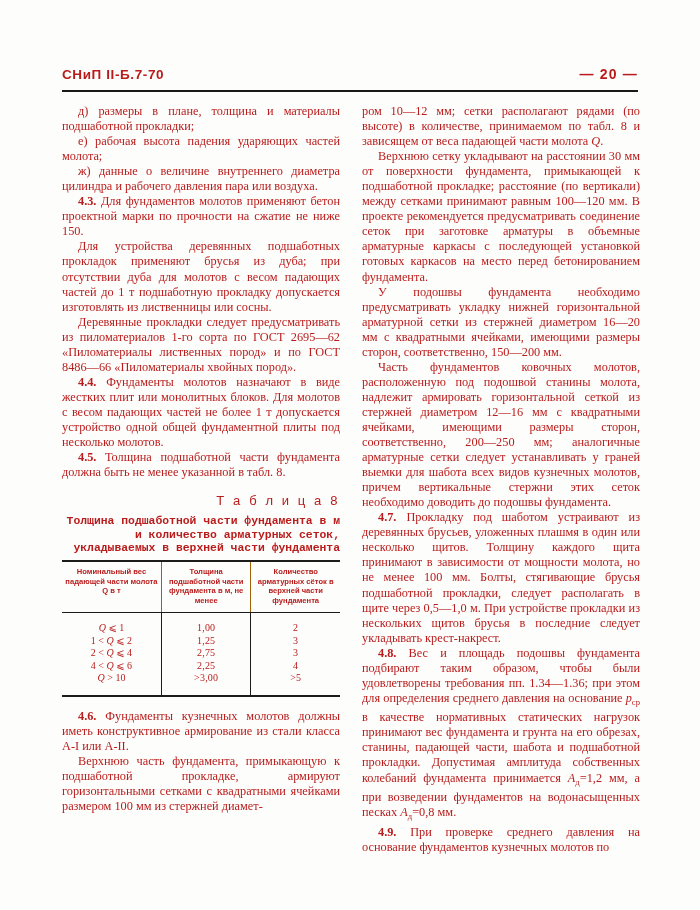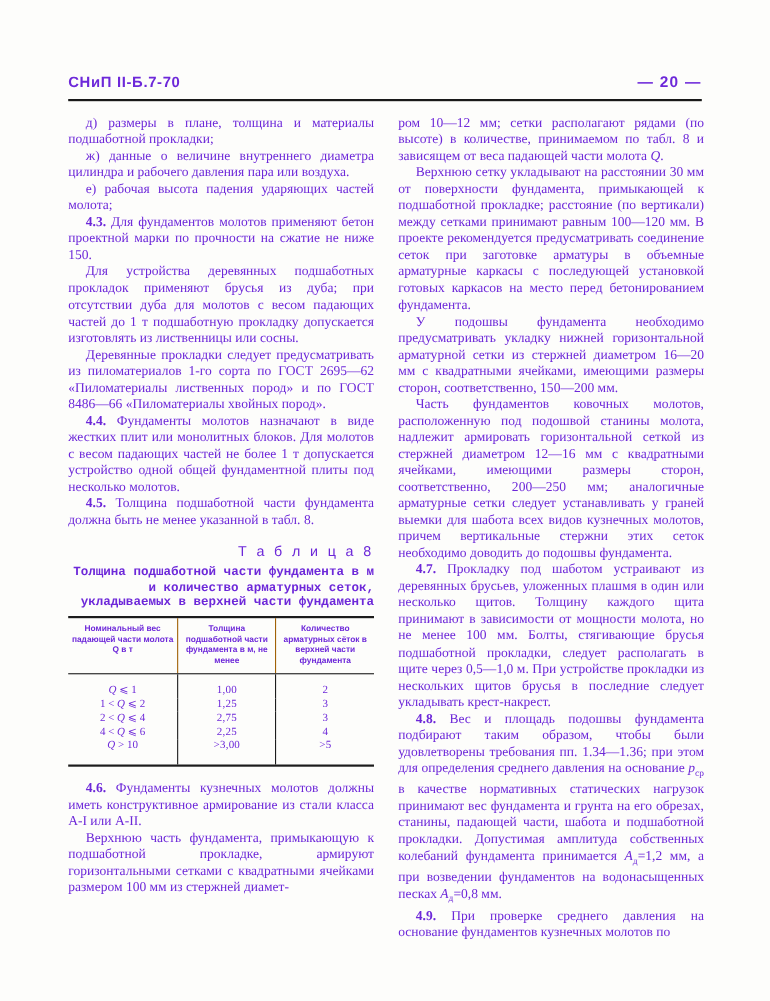--- a/index.html
+++ b/index.html
@@ -6,21 +6,21 @@
     margin: 0;
     padding: 0;
     background: #ffffff;
   }
   .page {
     position: relative;
     width: 700px;
     height: 910px;
     background: #fdfdfb;
     font-family: "Liberation Serif", "DejaVu Serif", serif;
-    color: #6d28d9;
+    color: #b91c1c;
     overflow: hidden;
   }
   .running-head {
     position: absolute;
     left: 62px;
     top: 66px;
     width: 576px;
     display: flex;
     justify-content: space-between;
     align-items: baseline;
@@ -128,22 +128,22 @@
   <div class="running-head">
     <span class="doc-code">СНиП II-Б.7-70</span>
     <span class="page-no">— 20 —</span>
   </div>
   <div class="head-rule"></div>
 
   <div class="columns">
 
     <div class="col">
       <p>д) размеры в плане, толщина и материалы подшаботной прокладки;</p>
+      <p>е) рабочая высота падения ударяющих частей молота;</p>
       <p>ж) данные о величине внутреннего диаметра цилиндра и рабочего давления  пара или воздуха.</p>
-      <p>е) рабочая высота падения ударяющих частей молота;</p>
       <p><span class="num">4.3.</span> Для фундаментов молотов применяют бетон проектной марки по прочности на сжатие не ниже 150.</p>
       <p>Для устройства деревянных подшаботных прокладок применяют брусья из дуба; при отсутствии дуба для молотов с весом падающих частей до 1 т подшаботную прокладку допускается изготовлять из лиственницы или сосны.</p>
       <p>Деревянные прокладки следует предусматривать из пиломатериалов 1-го сорта по ГОСТ 2695—62 «Пиломатериалы лиственных пород» и по ГОСТ 8486—66 «Пиломатериалы хвойных пород».</p>
       <p><span class="num">4.4.</span> Фундаменты молотов назначают в виде жестких плит или монолитных блоков. Для молотов с весом падающих  частей не более 1 т допускается устройство одной общей фундаментной плиты под несколько молотов.</p>
       <p><span class="num">4.5.</span> Толщина подшаботной части фундамента должна быть не менее  указанной  в табл. 8.</p>
 
       <div class="tbl-block">
         <div class="tbl-label">Т а б л и ц а   8</div>
         <div class="tbl-caption">
           <span>Толщина подшаботной части фундамента в м</span><br>

